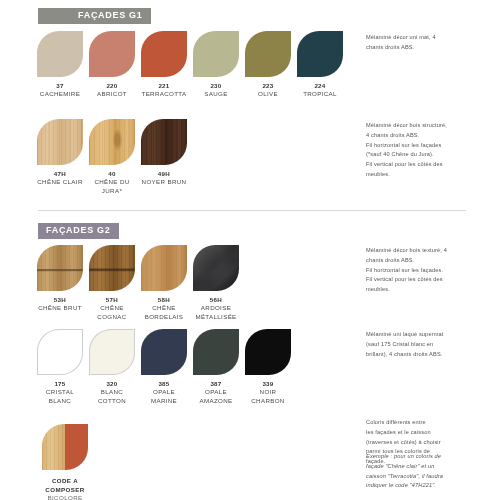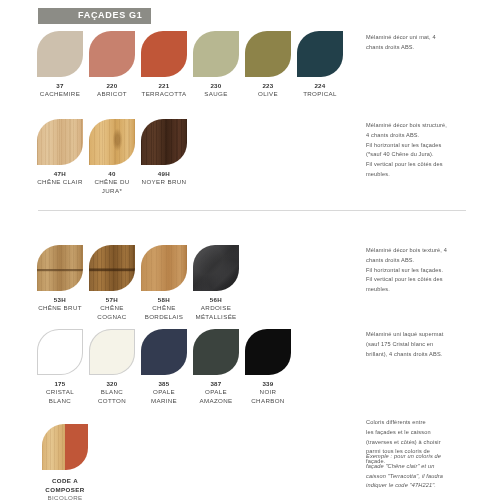--- a/index.html
+++ b/index.html
@@ -204,20 +204,21 @@
     </div>
   <div class="desc" style="top:121px;">Mélaminé décor bois structuré,
 4 chants droits ABS.
 Fil horizontal sur les façades
 (*sauf 40 Chêne du Jura).
 Fil vertical pour les côtés des
 meubles.</div>
 
   <div class="divider"></div>
 
+  <div class="sec-head g2">FAÇADES G2</div>
 
   <div class="row" id="row-g2-bois">
       <div class="sw-cell" style="left: 37px; top: 245px;">
         <span class="sw wood-brut"></span>
         <div class="sw-code">53H</div>
         <div class="sw-name">CHÊNE BRUT</div>
       </div>
       <div class="sw-cell" style="left: 89px; top: 245px;">
         <span class="sw wood-cognac"></span>
         <div class="sw-code">57H</div>

